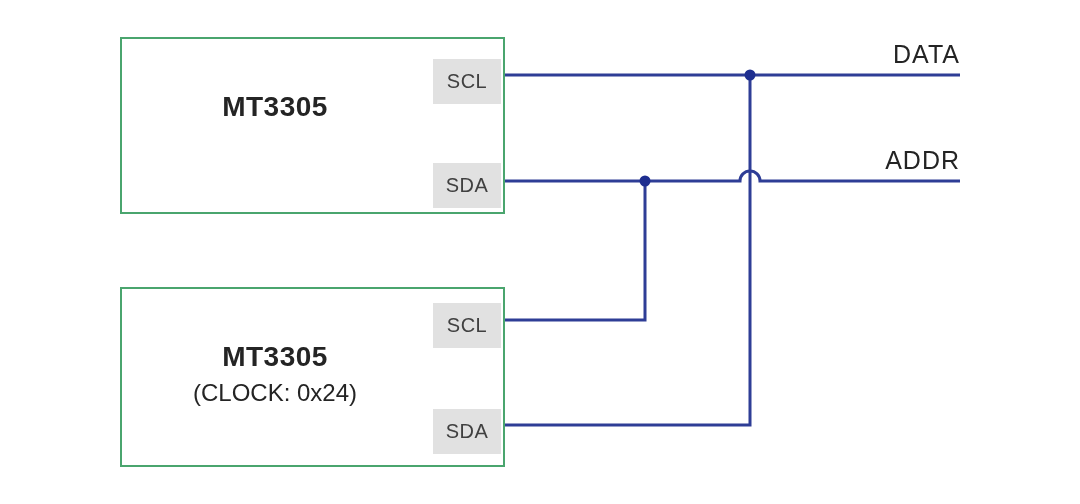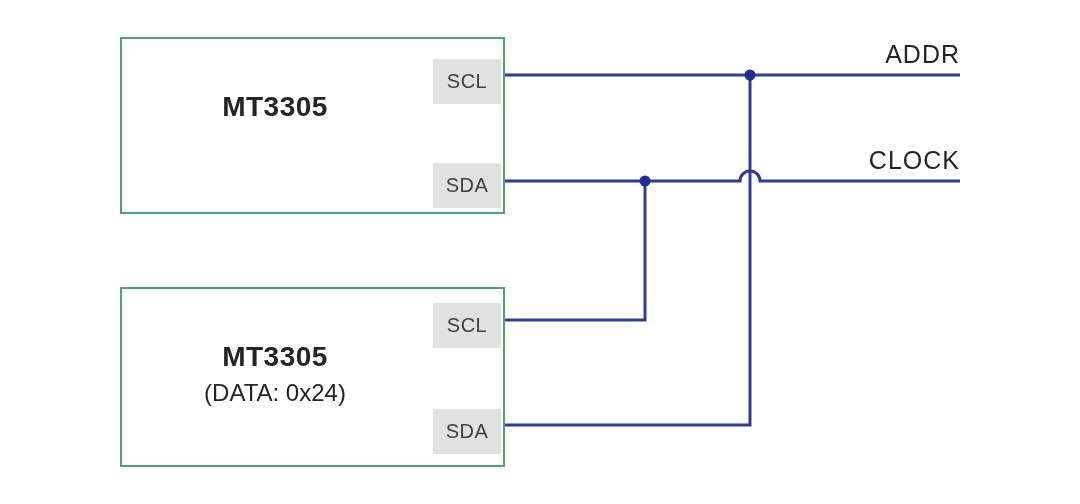--- a/index.html
+++ b/index.html
@@ -101,36 +101,36 @@
     <div class="device-title-block">
       <div class="device-name">MT3305</div>
     </div>
     <div class="pin" id="pin-scl-1">SCL</div>
     <div class="pin" id="pin-sda-1">SDA</div>
   </div>
 
   <div class="device-box" id="device-box-2">
     <div class="device-title-block">
       <div class="device-name">MT3305</div>
-      <div class="device-addr">(DATA: 0x24)</div>
+      <div class="device-addr">(CLOCK: 0x24)</div>
     </div>
     <div class="pin" id="pin-scl-2">SCL</div>
     <div class="pin" id="pin-sda-2">SDA</div>
   </div>
 
   <svg id="wires" viewBox="0 0 1080 504" xmlns="http://www.w3.org/2000/svg">
 
     <path class="wire" d="M 505 425 H 750 V 75"></path>
 
     <path class="wire" d="M 505 320 H 645 V 181"></path>
 
     <path class="wire" d="M 505 75 H 960"></path>
 
     <path class="wire" d="M 505 181 H 740 A 10 10 0 0 1 760 181 H 960"></path>
 
     <circle class="junction" cx="750" cy="75" r="5.5"></circle>
     <circle class="junction" cx="645" cy="181" r="5.5"></circle>
   </svg>
 
-  <div class="bus-label" id="bus-label-clock">ADDR</div>
-  <div class="bus-label" id="bus-label-data">CLOCK</div>
+  <div class="bus-label" id="bus-label-clock">DATA</div>
+  <div class="bus-label" id="bus-label-data">ADDR</div>
 
 </div>
 
 </body></html>

